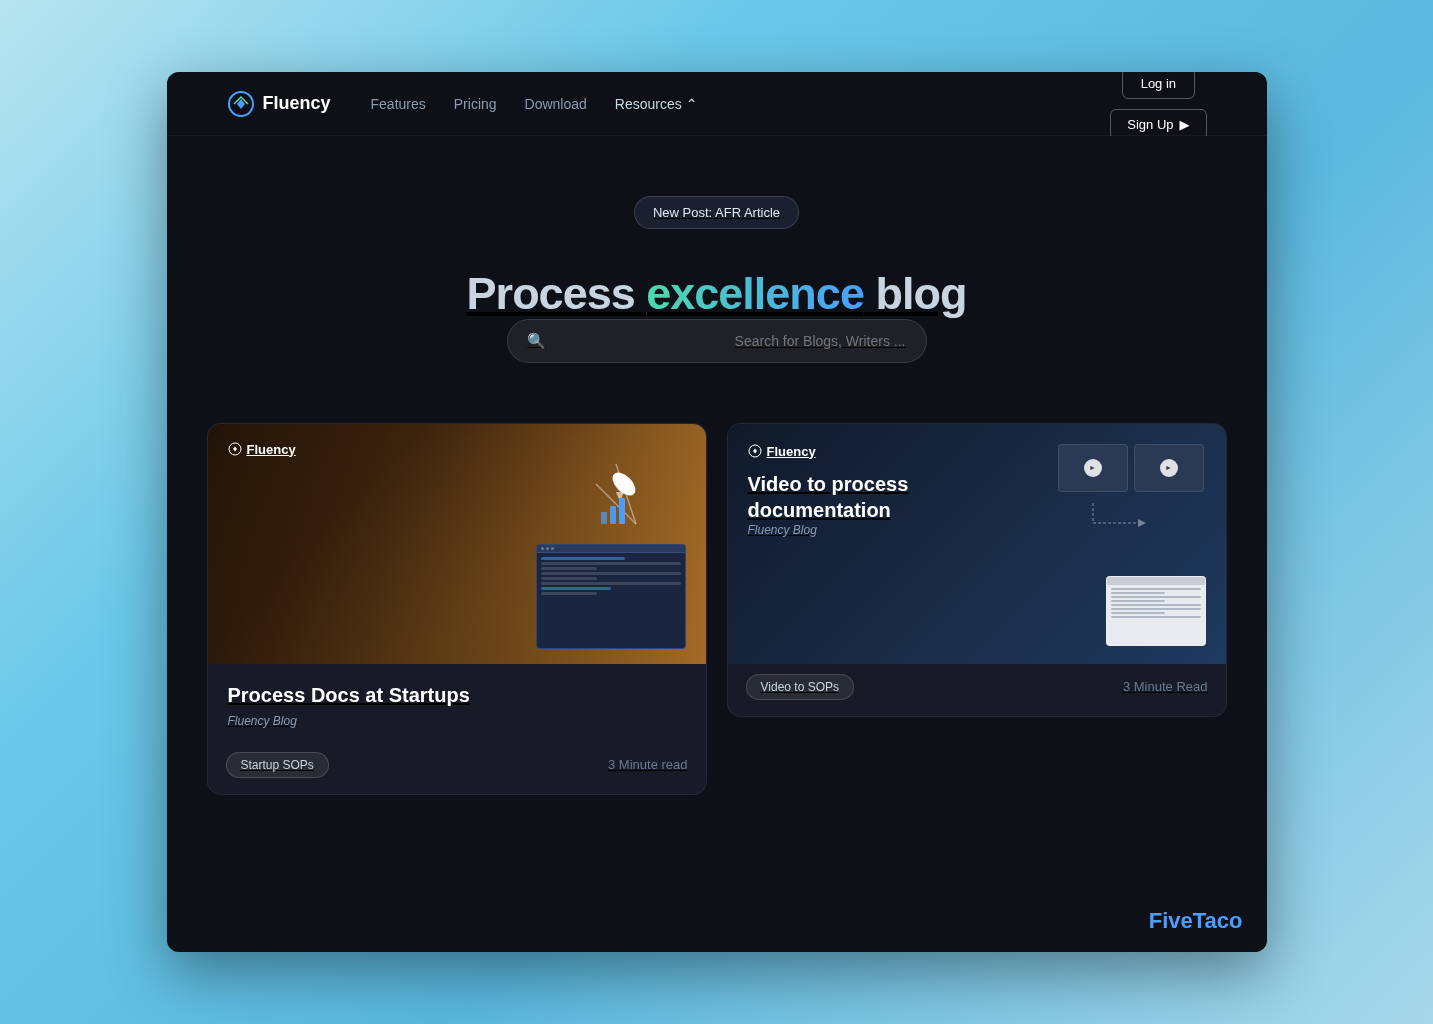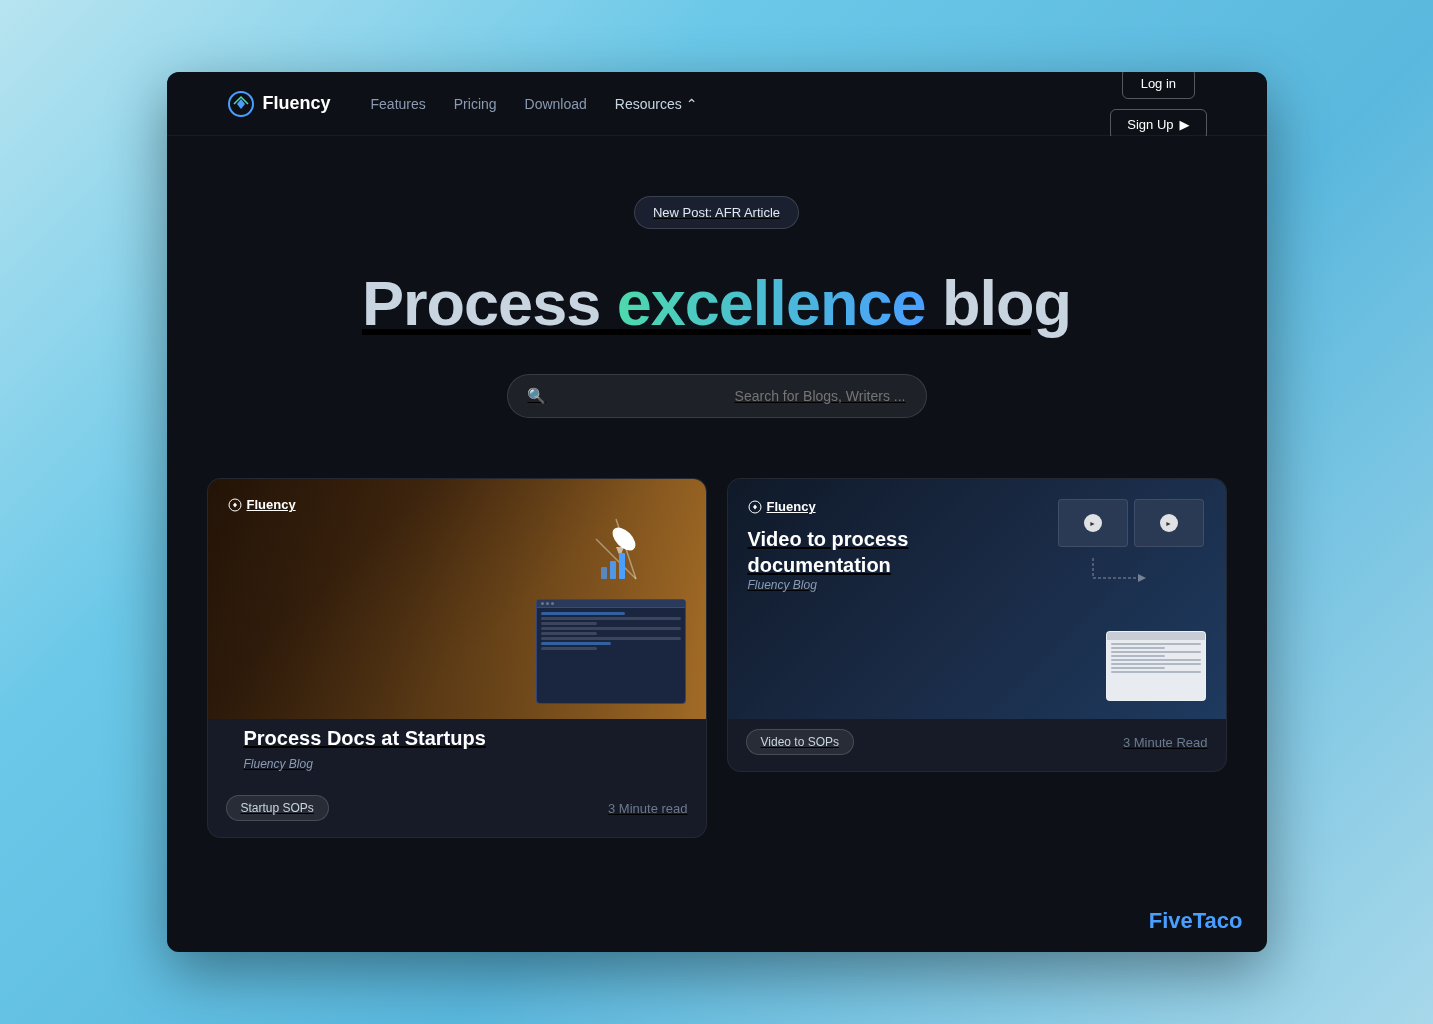--- a/index.html
+++ b/index.html
@@ -127,25 +127,24 @@
       color: #e0e8f0;
       padding: 8px 18px;
       border-radius: 20px;
       font-size: 13px;
       margin-bottom: 40px;
       cursor: pointer;
     }
 
     
     .hero-title {
-      font-size: 63px;
+      font-size: 45px;
       font-weight: 700;
       color: #c8d4e0;
       text-align: center;
-      margin-bottom: 36px;
       letter-spacing: -1px;
       line-height: 1.1;
     }
 
     .hero-title .highlight {
       background: linear-gradient(90deg, #4dd9ac, #4a9eff);
       -webkit-background-clip: text;
       -webkit-text-fill-color: transparent;
       background-clip: text;
     }
@@ -275,23 +274,22 @@
       height: 3px;
       background: rgba(255,255,255,0.15);
       border-radius: 2px;
       margin-bottom: 2px;
     }
 
     .screen-line.blue { background: rgba(74,158,255,0.5); width: 60%; }
     .screen-line.short { width: 40%; }
 
     .card-1-text {
-      padding: 6px 20px 14px;
+      padding: 18px 20px 14px;
       z-index: 3;
-      margin-left: 16px;
     }
 
     .card-1-title {
       font-size: 20px;
       font-weight: 700;
       color: white;
       line-height: 1.3;
       margin-bottom: 6px;
     }
 

